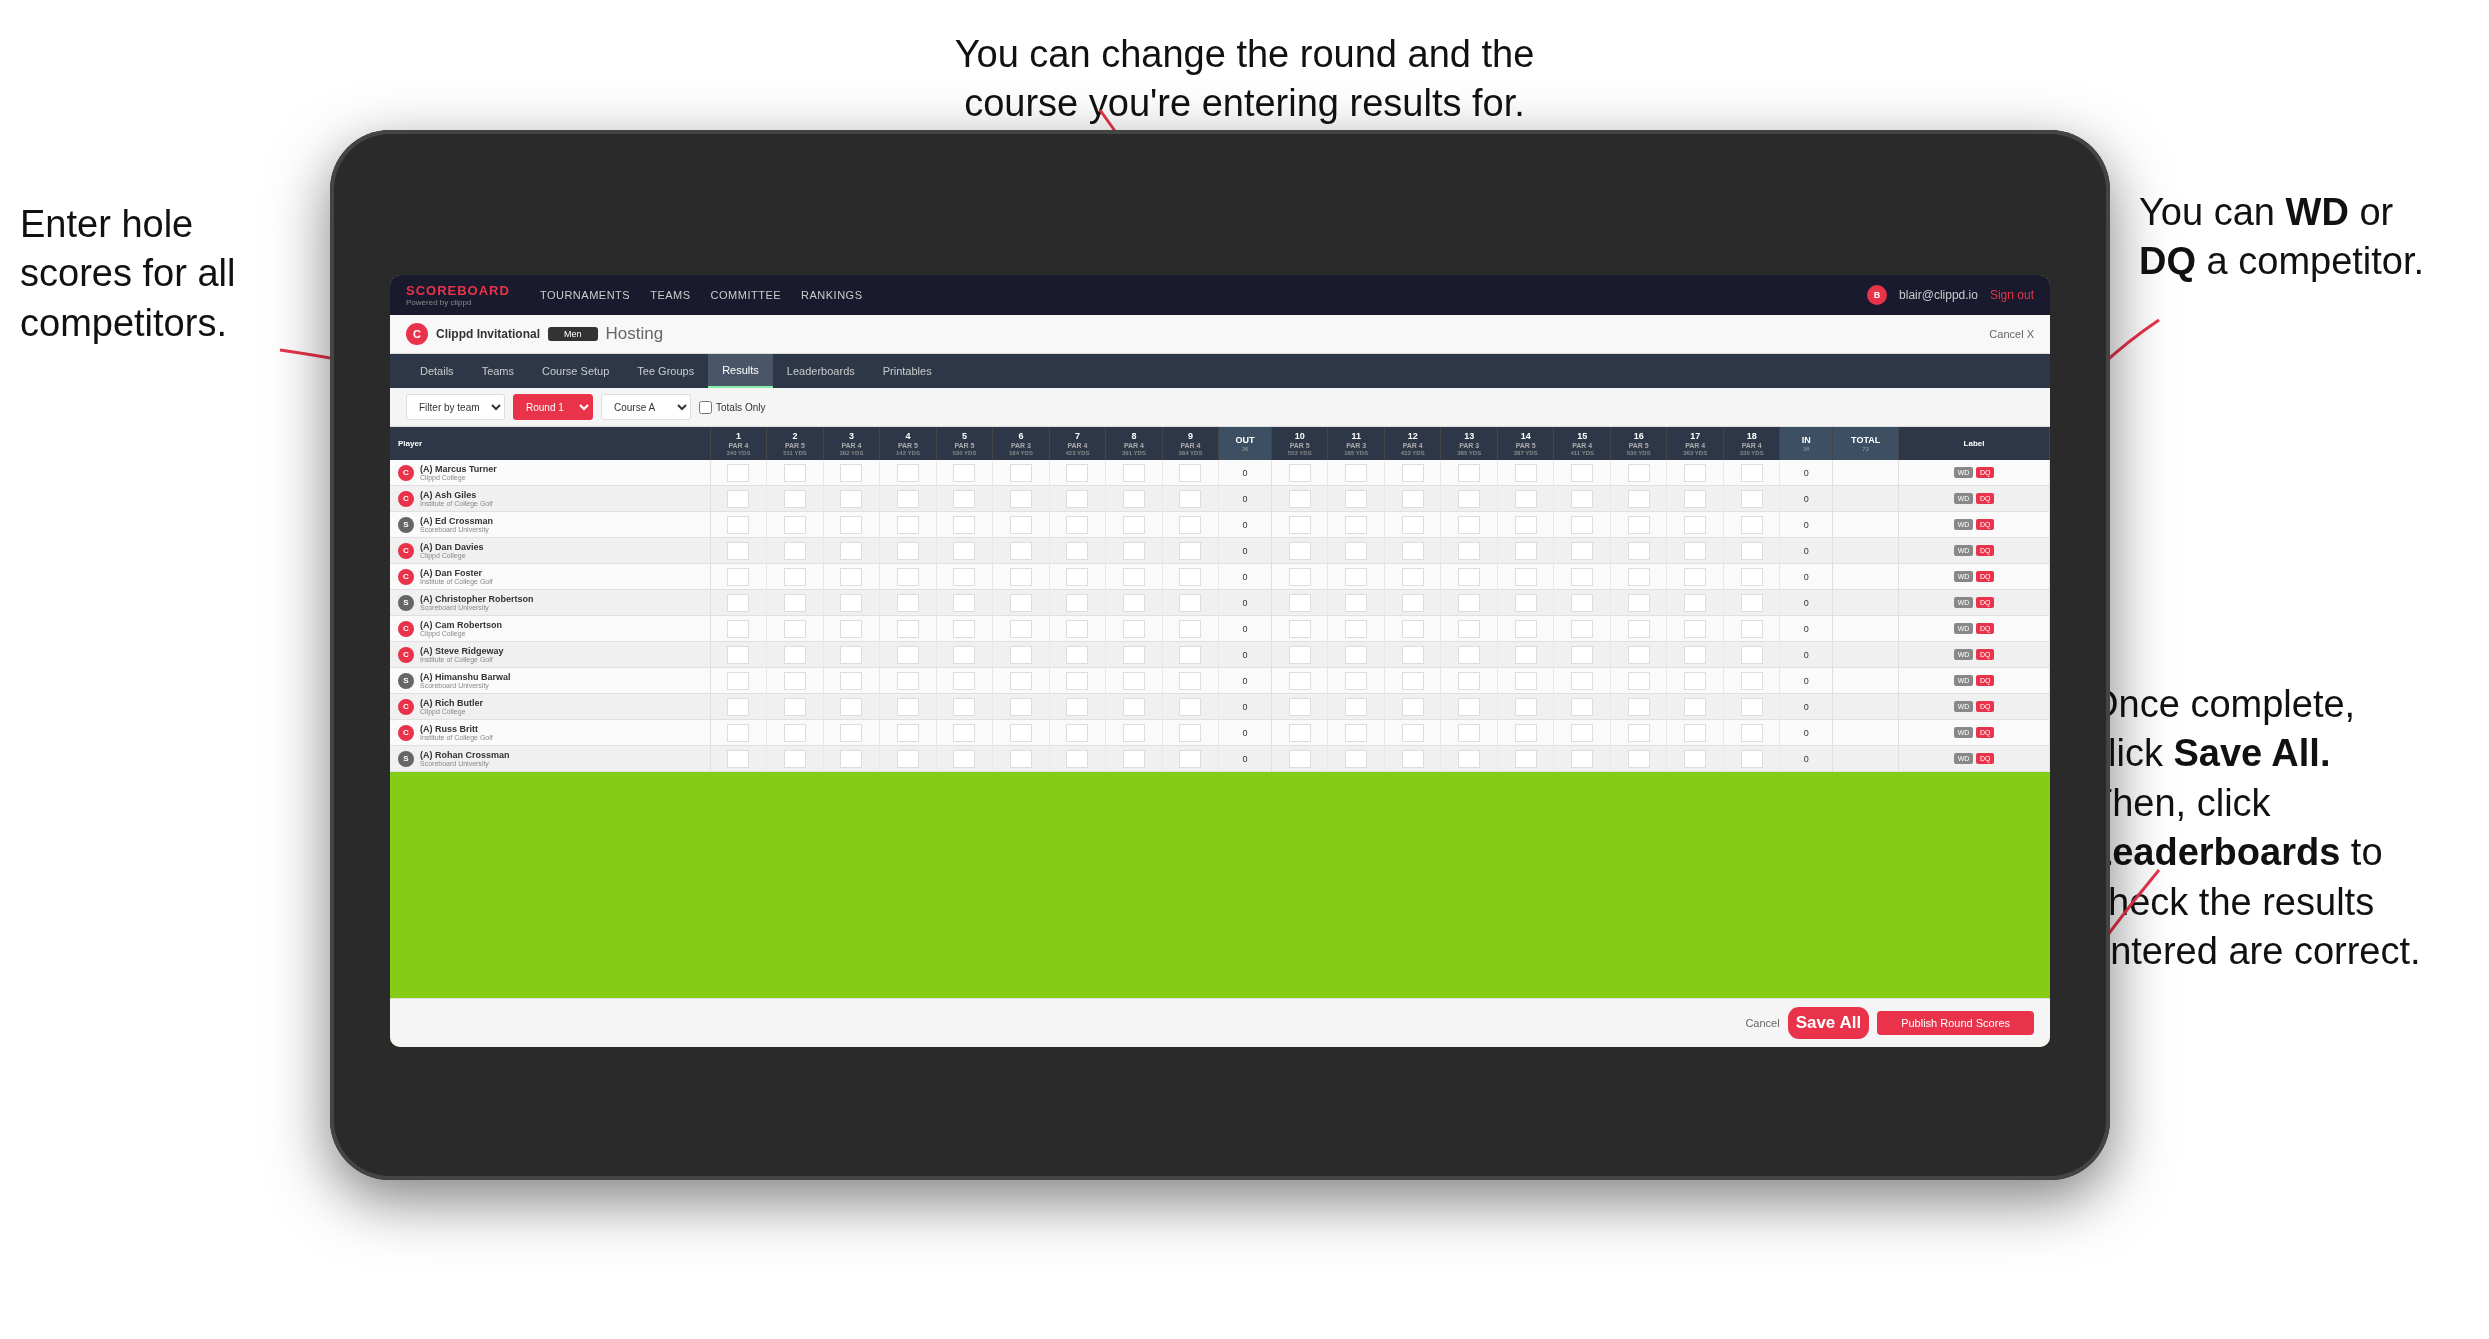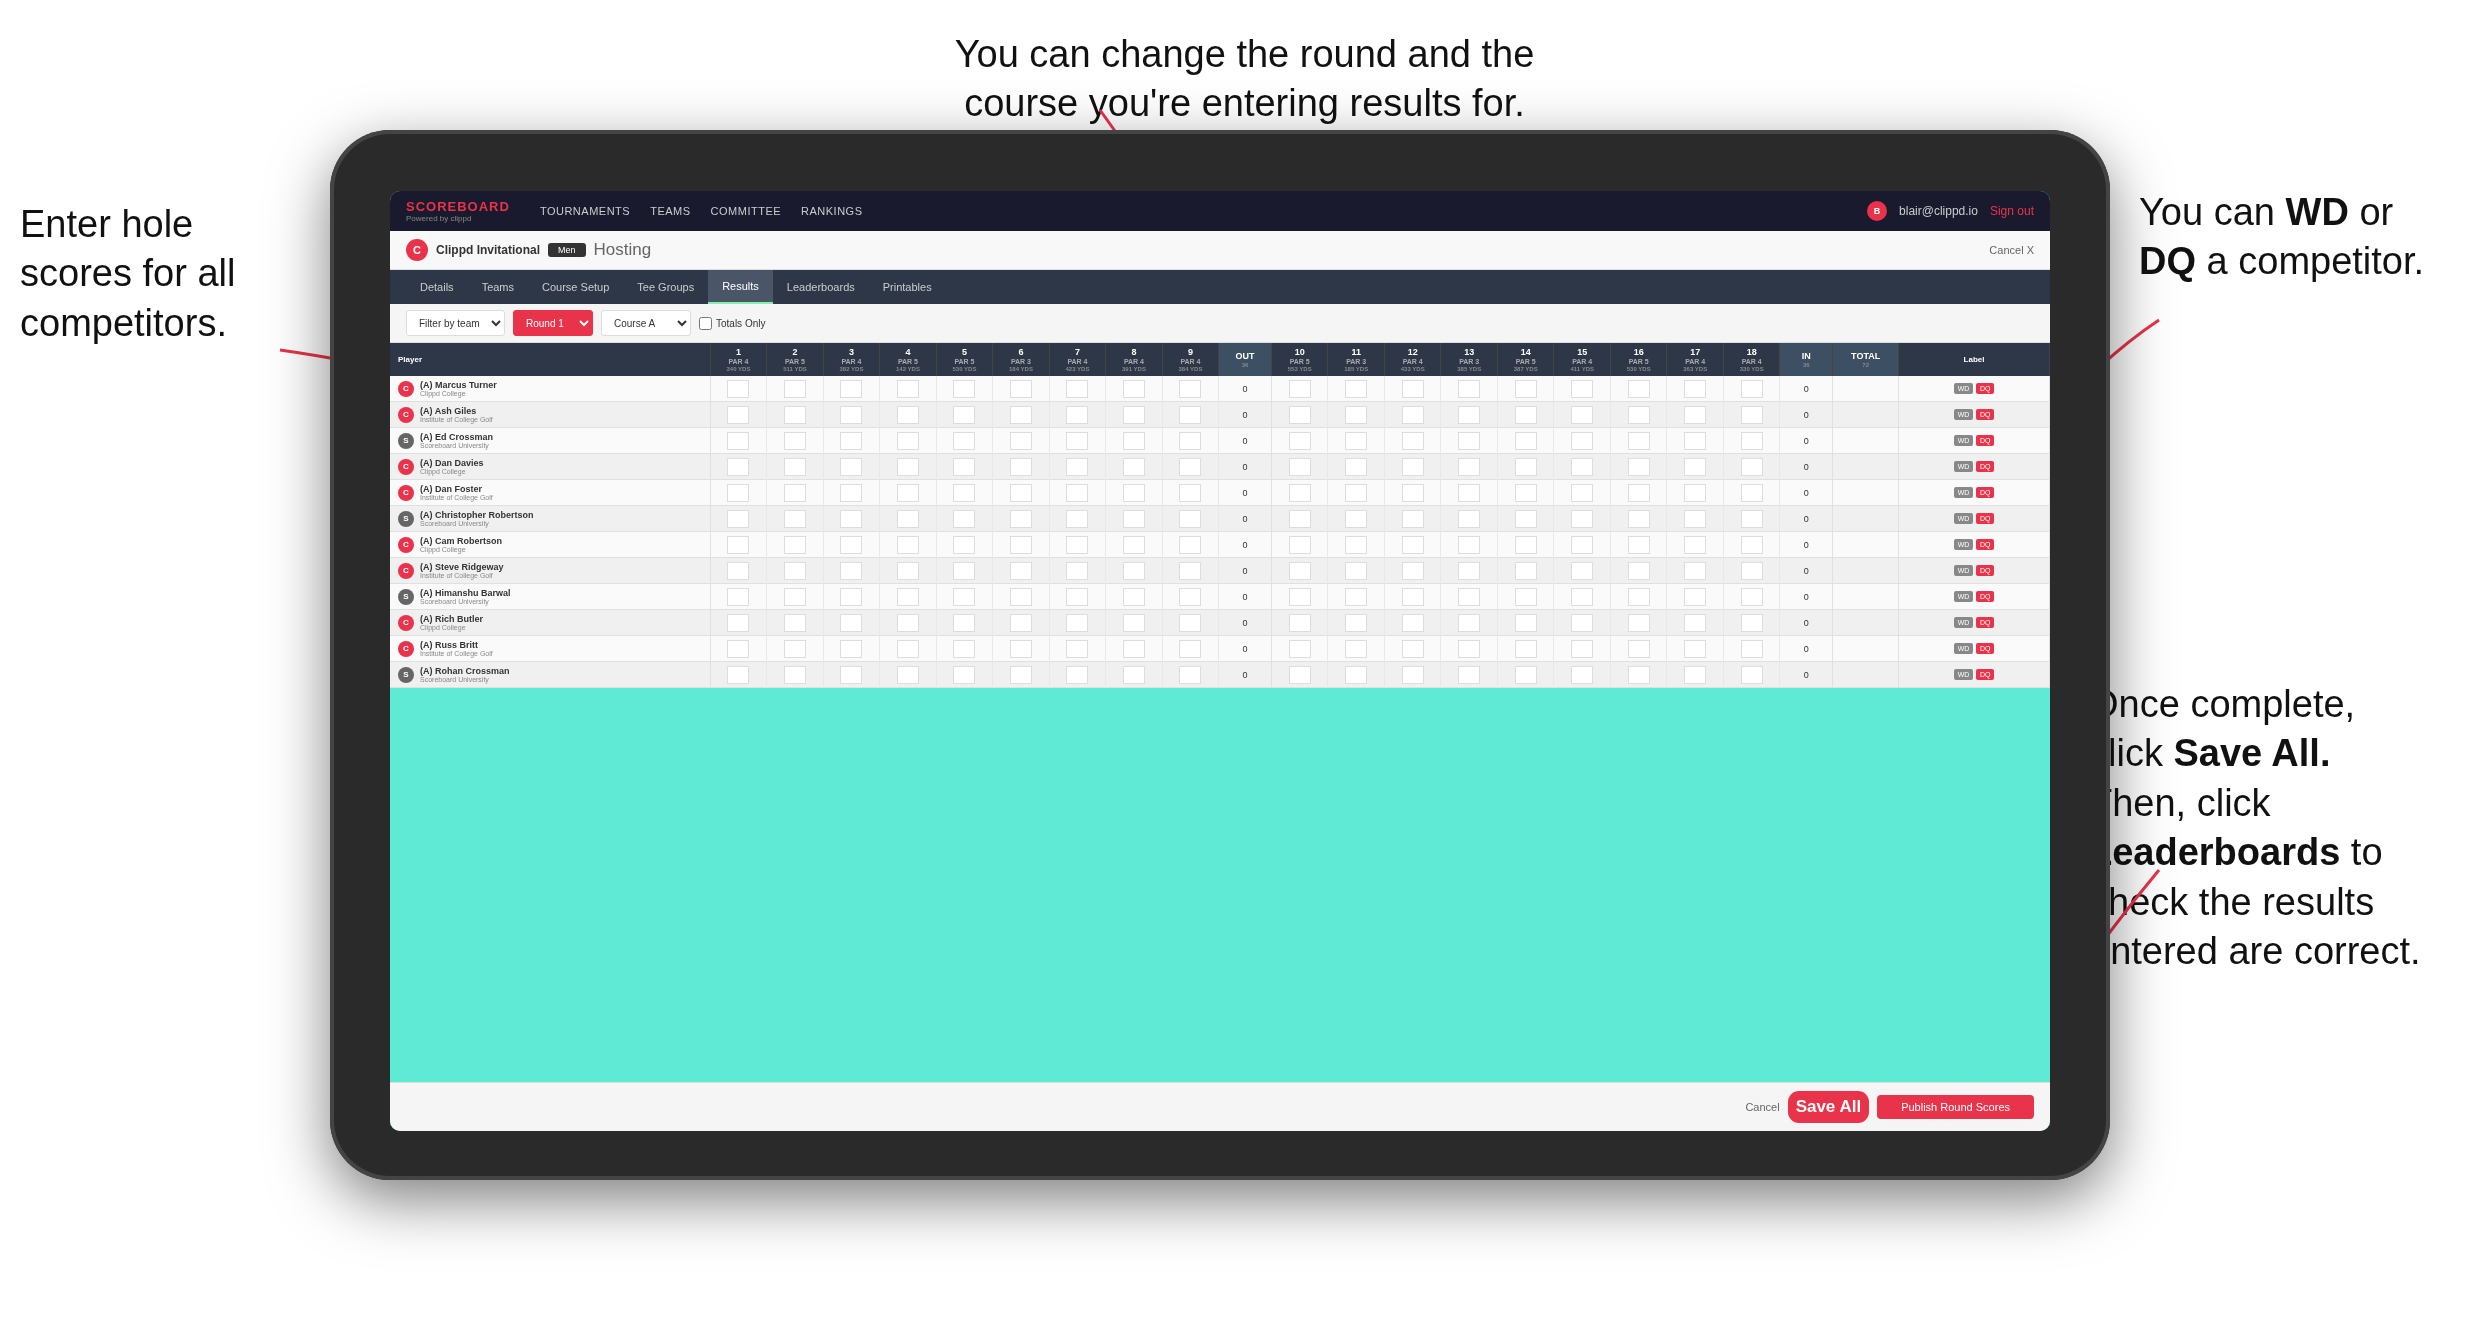--- a/index.html
+++ b/index.html
@@ -60,22 +60,22 @@
       background: #2a2a2a;
       border-radius: 60px;
       box-shadow: 0 20px 60px rgba(0,0,0,0.5), inset 0 0 0 4px #444;
       display: flex;
       align-items: center;
       justify-content: center;
     }
 
     .tablet-screen {
       width: 1660px;
-      height: 940px;
-      background: #5eead4;
+      height: 772px;
+      background: #84cc16;
       border-radius: 10px;
       overflow: hidden;
       display: flex;
       flex-direction: column;
       margin-top: 12px;
     }
 
     
     .top-nav {
       background: #1a1a2e;
@@ -165,21 +165,21 @@
     .tournament-name {
       font-size: 12px;
       font-weight: bold;
       color: #333;
     }
 
     .tournament-tag {
       background: #333;
       color: white;
       font-size: 9px;
-      padding: 2px 10px;
+      padding: 2px 16px;
       border-radius: 3px;
       text-align: right;
     }
 
     .tournament-status {
       font-size: 17px;
       color: #666;
     }
 
     .cancel-btn {

